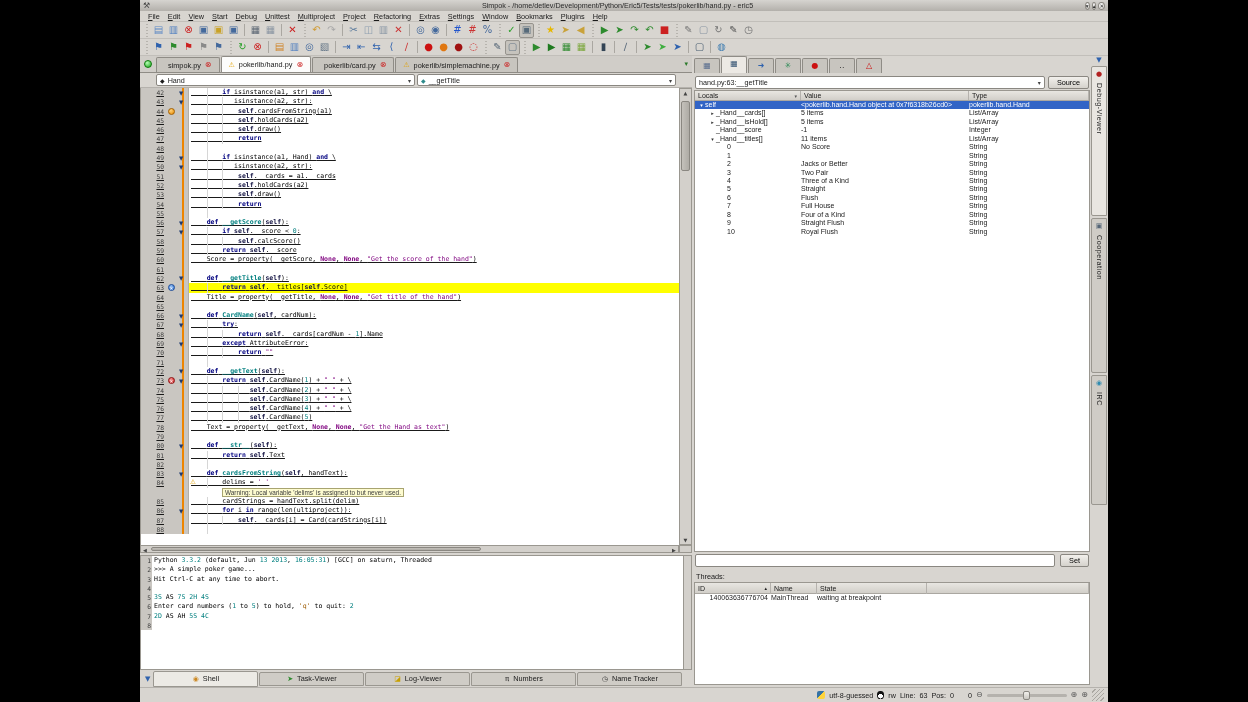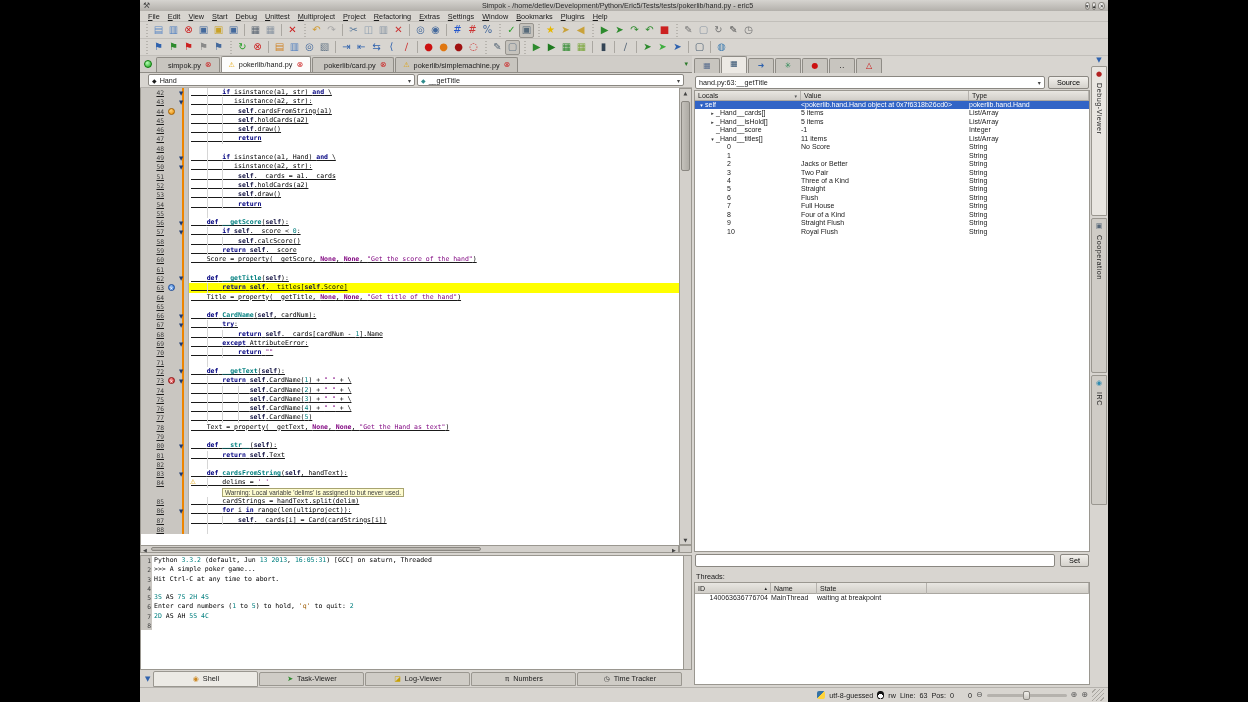--- a/index.html
+++ b/index.html
@@ -46,21 +46,21 @@
   #etabs { display:flex; height:16px; flex:1;}
   .etab { display:flex; align-items:center; padding:0 7px; border:1px solid #8f8c86; border-bottom:none;
           border-radius:2px 2px 0 0; background:#c8c5bf; margin-right:1px; height:15px; margin-top:1px;}
   .etab.active { background:#fcfcfb; height:16px; margin-top:0;}
   .etlabel { font-size:7.3px; margin:0 4px; white-space:nowrap;}
   .warnico { color:#e0a000; font-size:7px; font-family:"DejaVu Sans",sans-serif;}
   .closeico { color:#c22; font-size:8px; font-family:"DejaVu Sans",sans-serif; line-height:8px;}
   #tablistbtn { font-size:7px; color:#2a7a2a; margin:0 4px 4px auto; }
 
   #navrow { position:absolute; left:0; top:17px; width:100%; height:15px; display:flex;
-            align-items:flex-end; gap:2px; padding:1px 8px; background:#d8d5d0;
+            align-items:flex-end; gap:2px; padding:1px 16px; background:#d8d5d0;
             border-bottom:1px solid #b5b2ad;}
   .combo { flex:1; height:12px; background:#fff; border:1px solid #8a8781; border-radius:2px;
            display:flex; align-items:center; padding:0 3px; font-size:7.2px; white-space:nowrap; overflow:hidden;}
   .combo .cico { font-size:6px; margin-right:3px; font-family:"DejaVu Sans",sans-serif;}
   .combo .carr { margin-left:auto; font-size:6px; color:#444;}
 
   #code { position:absolute; left:0; top:32px; width:539px; height:457px; background:#fff;
           overflow:hidden; border-left:1px solid #9a9790;}
   .crow { display:flex; height:9.3px;text-decoration:underline; }
   .lnum { width:26px; background:#c9c6c1; color:#3c3c3c; text-align:right; padding-right:3px;
@@ -967,21 +967,21 @@
       <div class="btab">
         <span class="bico" style="color: rgb(200, 160, 0);">◪</span>
         <span>Log-Viewer</span>
       </div>
       <div class="btab">
         <span class="bico" style="color: rgb(34, 34, 34);">π</span>
         <span>Numbers</span>
       </div>
       <div class="btab">
         <span class="bico" style="color: rgb(51, 51, 51);">◷</span>
-        <span>Time Tracker</span>
+        <span>Name Tracker</span>
       </div>
     </div>
 
   <div id="statusbar">
     <span id="pyico"></span>
     <span>utf-8-guessed</span>
     <span id="tuxico"></span>
     <span>rw</span>
     <span>Line:</span>
     <span>63</span>

